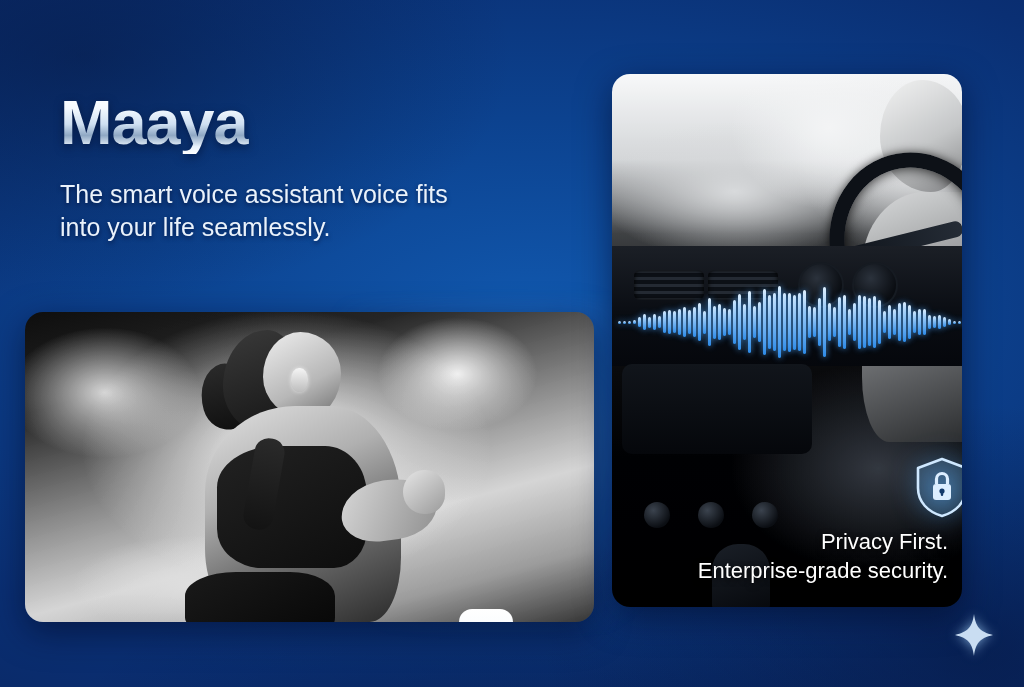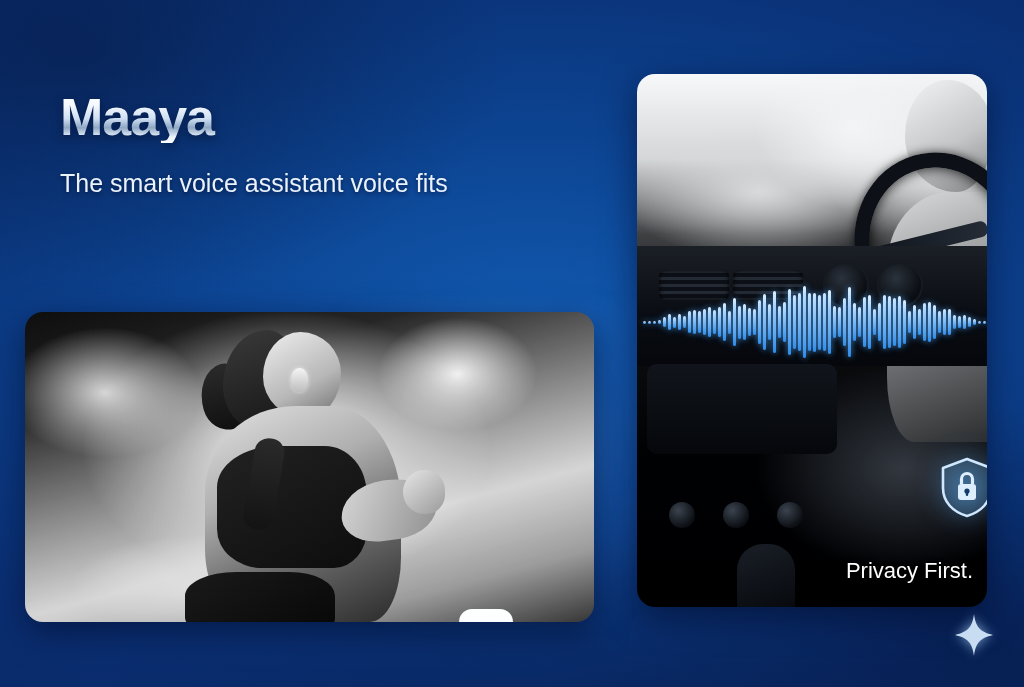--- a/index.html
+++ b/index.html
@@ -25,40 +25,40 @@
   }
   .bg-glow{
     position:absolute; left:330px; top:300px; width:420px; height:330px;
     background:radial-gradient(circle at 40% 45%, rgba(140,205,255,.30), rgba(80,160,255,.10) 40%, rgba(0,0,0,0) 70%);
     filter:blur(6px);
   }
 
   
   .hero{ position:absolute; left:60px; top:92px; width:520px; }
   .title{
-    font-size:52px; line-height:.98; font-weight:700; letter-spacing:-1px;
+    font-size:63px; line-height:.98; font-weight:700; letter-spacing:-1px;
     background:linear-gradient(180deg,#ffffff 0%,#f4f9ff 26%,#cfe0f2 52%,#8fa8c4 70%,#e9f2fb 88%,#ffffff 100%);
     -webkit-background-clip:text; background-clip:text; color:transparent;
     -webkit-text-fill-color:transparent;
     filter:drop-shadow(0 3px 5px rgba(0,10,40,.55));
   }
   .tagline{
     margin-top:24px;
     font-size:25px; line-height:1.33; font-weight:400; color:#eaf2fb;
     text-shadow:0 2px 4px rgba(0,12,45,.6);
     max-width:430px;
   }
 
   
   .card{
     position:absolute; border-radius:18px; overflow:hidden;
     box-shadow:0 10px 34px rgba(0,8,34,.55);
   }
   .card-left{ left:25px; top:312px; width:569px; height:310px; }
-  .card-right{ left:612px; top:74px; width:350px; height:533px;margin-left:25px; }
+  .card-right{ left:612px; top:74px; width:350px; height:533px; }
 
   
   .photo-left{
     position:absolute; inset:0;
     background:
       radial-gradient(58% 72% at 46% 44%, #f4f4f4 0%, rgba(244,244,244,0) 62%),
       radial-gradient(24% 30% at 14% 26%, #cfcfcf 0%, rgba(0,0,0,0) 70%),
       radial-gradient(20% 26% at 76% 20%, #e8e8e8 0%, rgba(0,0,0,0) 70%),
       radial-gradient(30% 22% at 30% 88%, #d8d8d8 0%, rgba(0,0,0,0) 72%),
       linear-gradient(165deg,#161616 0%,#2c2c2c 22%,#8e8e8e 48%,#cfcfcf 66%,#9a9a9a 84%,#3b3b3b 100%);
@@ -241,20 +241,21 @@
 <body>
 
 <div class="bg-base"></div>
 <div class="bg-vig"></div>
 <div class="bg-glow"></div>
 
 <div class="hero">
   <div class="title">Maaya</div>
   <div class="tagline">
     <div>The smart voice assistant voice fits</div>
+    <div>into your life seamlessly.</div>
   </div>
 </div>
 
 <div class="card card-left">
   <div class="photo-left"></div>
 
   <div class="runner">
     <div class="runner-pony"></div>
     <div class="runner-hair"></div>
     <div class="runner-head"></div>
@@ -370,20 +371,21 @@
       <path d="M28 3 52 12v20c0 14-10 24-24 28C14 56 4 46 4 32V12z" fill="rgba(120,190,255,.16)" stroke="#cfe8ff" stroke-width="2.6" stroke-linejoin="round"></path>
       <rect x="19" y="28" width="18" height="16" rx="3" fill="#dceeff"></rect>
       <path d="M22.5 28v-5a5.5 5.5 0 0 1 11 0v5" fill="none" stroke="#dceeff" stroke-width="3.2"></path>
       <circle cx="28" cy="35" r="2.6" fill="#123a6b"></circle>
       <rect x="26.8" y="35" width="2.4" height="5" rx="1.2" fill="#123a6b"></rect>
     </svg>
   </div>
 
   <div class="privacy">
     <div>Privacy First.</div>
+    <div>Enterprise-grade security.</div>
   </div>
 </div>
 
 <div class="sparkle">
   <svg viewBox="0 0 38 42" aria-hidden="true">
     <path d="M19 0c1.6 12.5 5.6 17.8 19 21-13.4 3.2-17.4 8.5-19 21-1.6-12.5-5.6-17.8-19-21C13.4 17.8 17.4 12.5 19 0z" fill="#c9ddf2"></path>
   </svg>
 </div>
 
 </body></html>

